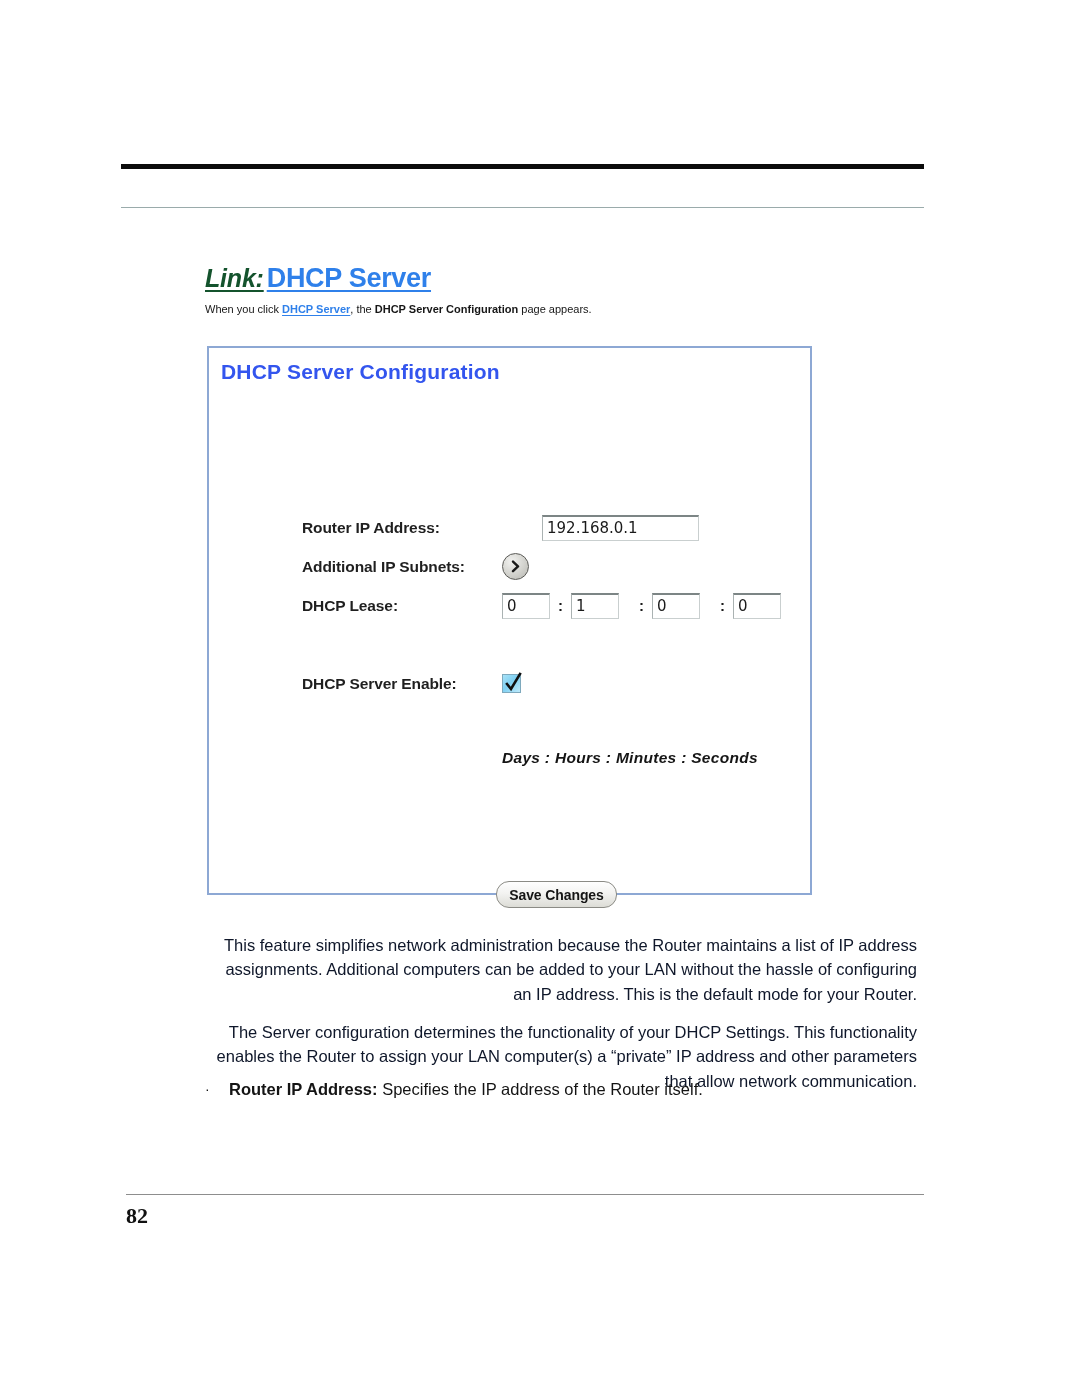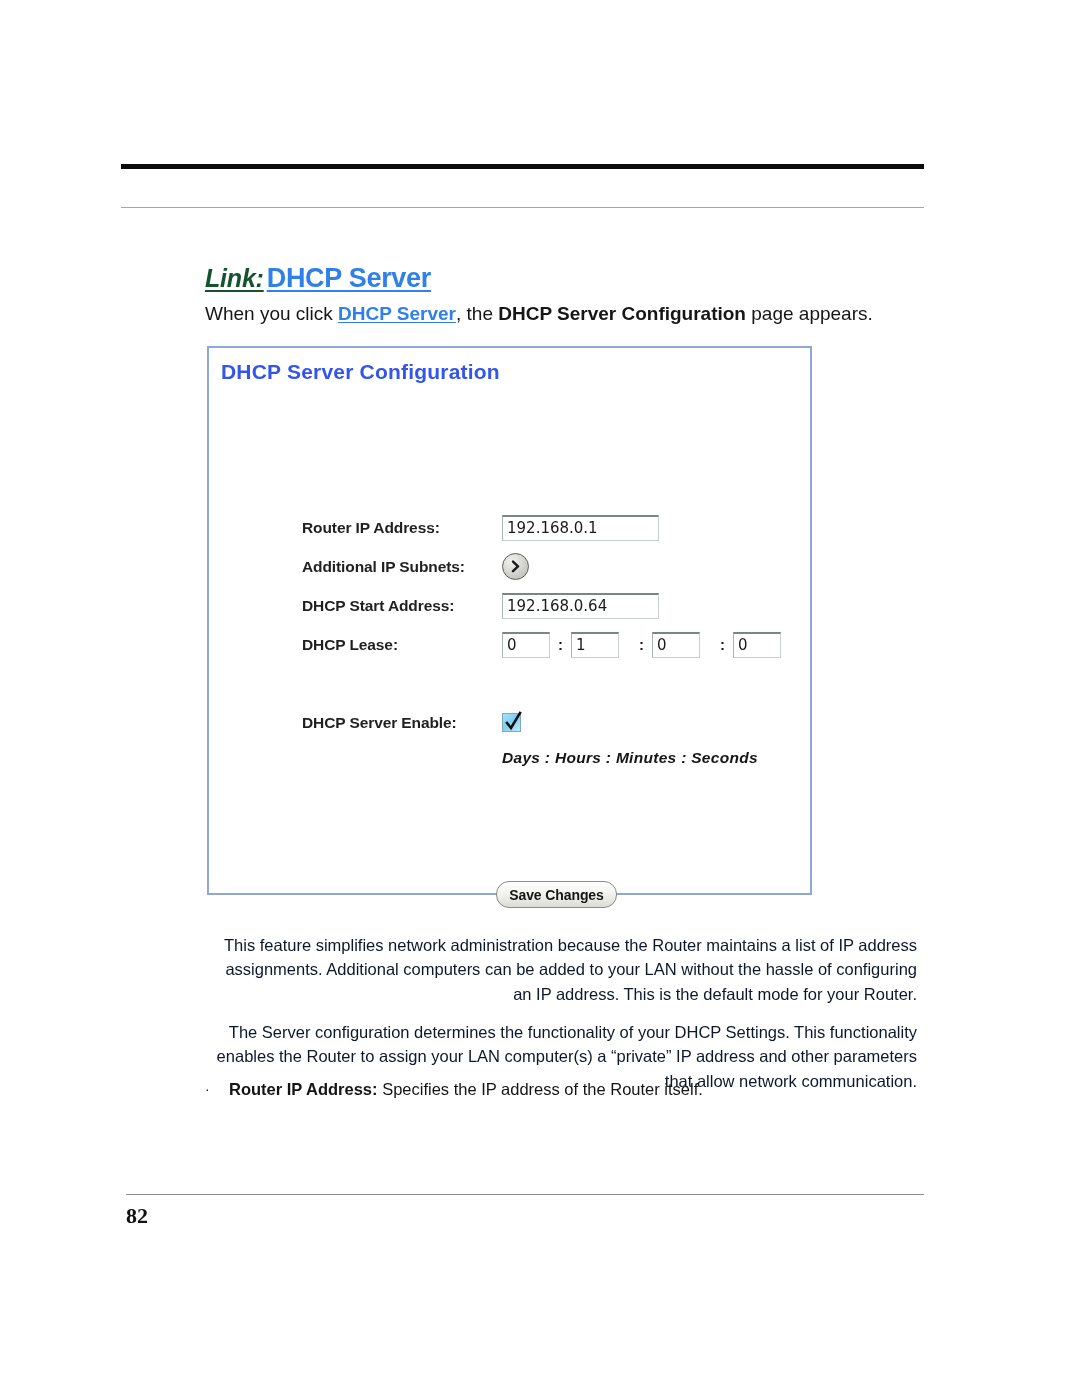--- a/index.html
+++ b/index.html
@@ -58,21 +58,21 @@
     text-decoration: underline;
     text-underline-offset: 3px;
     letter-spacing: -0.3px;
     margin-left: 3px;
   }
 
   .intro {
     position: absolute;
     left: 205px;
     top: 303px;
-    font-size: 19px;
+    font-size: 11px;
     color: #161616;
     white-space: nowrap;
   }
   .intro .lnk {
     color: #2f80ea;
     font-weight: bold;
     text-decoration: underline;
     text-underline-offset: 2px;
   }
   .intro .bold { font-weight: bold; }
@@ -125,21 +125,21 @@
     border: 1px solid #c9cfcf;
     border-top: 2px solid #7c8585;
     border-left: 1px solid #aab2b2;
     font-size: 15px;
     color: #1a1a1a;
     padding: 0 4px;
     display: flex;
     align-items: center;
     font-family: "DejaVu Sans", sans-serif;
   }
-  .tb-wide { width: 157px; }
+  .tb-wide { width: 157px; margin-left: 40px; }
   .tb-small { width: 48px; }
 
   .colon {
     font-size: 15px;
     font-weight: bold;
     color: #1a1a1a;
     padding: 0 8px;
   }
   .colon-wide { padding: 0 8px 0 20px; }
 
@@ -281,24 +281,20 @@
 
     <div class="row">
       <span class="label">Additional IP Subnets:</span>
       <span class="arrow-btn">
         <svg width="11" height="13" viewBox="0 0 11 13" aria-hidden="true">
           <path d="M3 1.6 L8 6.4 L3 11.2" fill="none" stroke="#1b1b1b" stroke-width="2.4" stroke-linecap="round" stroke-linejoin="round"></path>
         </svg>
       </span>
     </div>
 
-    <div class="row">
-      <span class="label">DHCP Start Address:</span>
-      <span class="tb tb-wide">192.168.0.64</span>
-    </div>
 
 
     <div class="row">
       <span class="label">DHCP Lease:</span>
       <span class="tb tb-small">0</span>
       <span class="colon">:</span>
       <span class="tb tb-small">1</span>
       <span class="colon colon-wide">:</span>
       <span class="tb tb-small">0</span>
       <span class="colon colon-wide">:</span>

